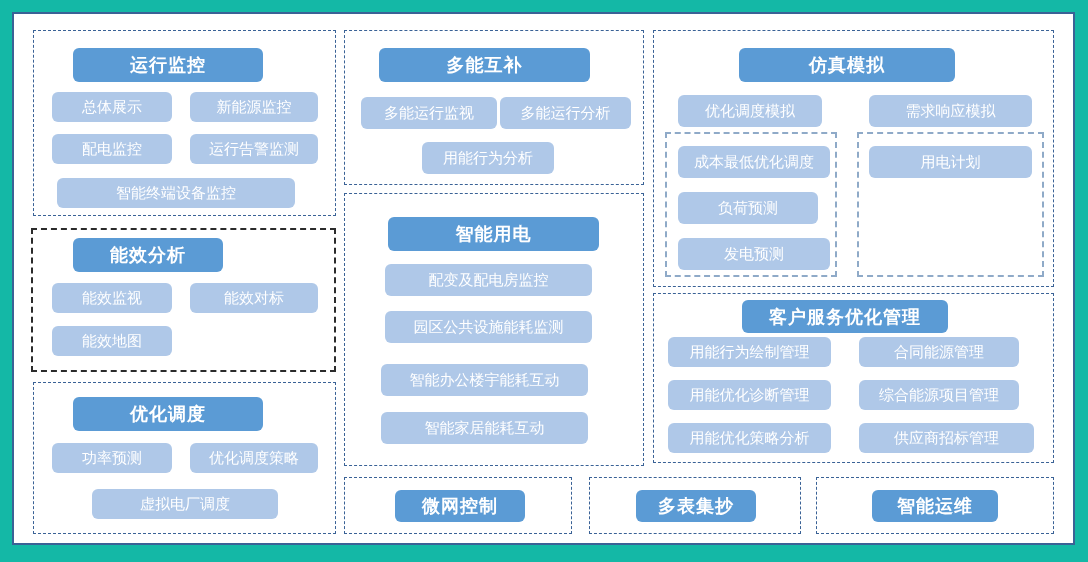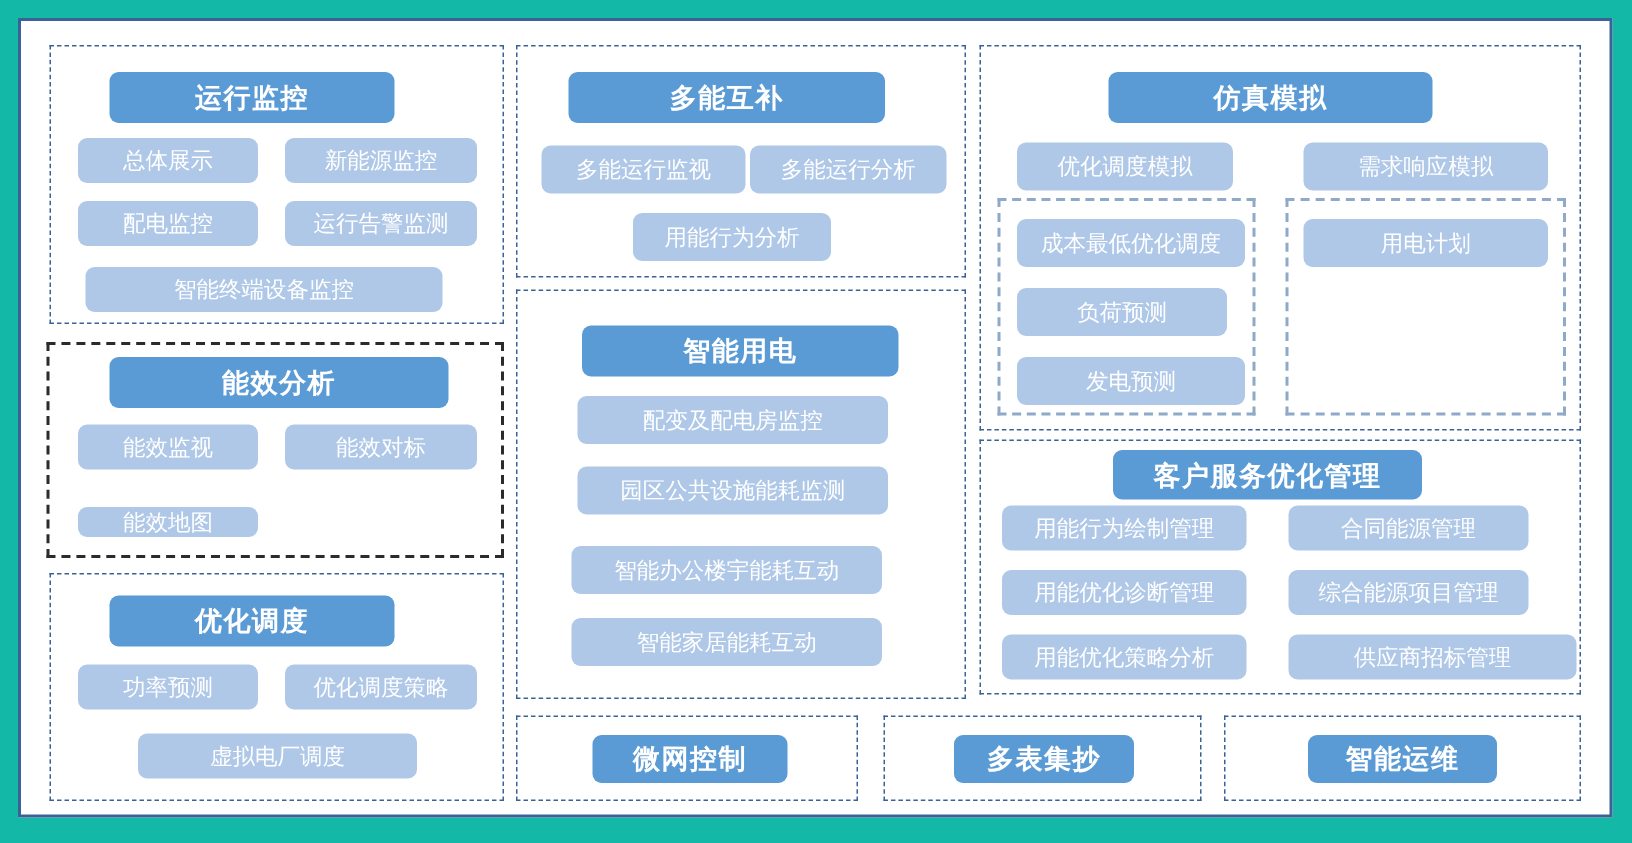--- a/index.html
+++ b/index.html
@@ -94,24 +94,24 @@
 
   <div class="section" style="left:33px; top:30px; width:303px; height:186px;"></div>
   <div class="hdr fs18" style="left:73px; top:48px; width:190px; height:34px;">运行监控</div>
   <div class="item fs15" style="left:52px; top:92px; width:120px; height:30px;">总体展示</div>
   <div class="item fs15" style="left:190px; top:92px; width:128px; height:30px;">新能源监控</div>
   <div class="item fs15" style="left:52px; top:134px; width:120px; height:30px;">配电监控</div>
   <div class="item fs15" style="left:190px; top:134px; width:128px; height:30px;">运行告警监测</div>
   <div class="item fs15" style="left:57px; top:178px; width:238px; height:30px;">智能终端设备监控</div>
 
   <div class="section dark-border" style="left:31px; top:228px; width:305px; height:144px;"></div>
-  <div class="hdr fs18" style="left:73px; top:238px; width:226px; height:34px;">能效分析</div>
+  <div class="hdr fs18" style="left:73px; top:238px; width:150px; height:34px;">能效分析</div>
   <div class="item fs15" style="left:52px; top:283px; width:120px; height:30px;">能效监视</div>
   <div class="item fs15" style="left:190px; top:283px; width:128px; height:30px;">能效对标</div>
-  <div class="item fs15" style="left:52px; top:338px; width:120px; height:20px;">能效地图</div>
+  <div class="item fs15" style="left:52px; top:326px; width:120px; height:30px;">能效地图</div>
 
   <div class="section" style="left:33px; top:382px; width:303px; height:152px;"></div>
   <div class="hdr fs18" style="left:73px; top:397px; width:190px; height:34px;">优化调度</div>
   <div class="item fs15" style="left:52px; top:443px; width:120px; height:30px;">功率预测</div>
   <div class="item fs15" style="left:190px; top:443px; width:128px; height:30px;">优化调度策略</div>
   <div class="item fs15" style="left:92px; top:489px; width:186px; height:30px;">虚拟电厂调度</div>
 
   <div class="section" style="left:344px; top:30px; width:300px; height:155px;"></div>
   <div class="hdr fs18" style="left:379px; top:48px; width:211px; height:34px;">多能互补</div>
   <div class="item fs15" style="left:361px; top:97px; width:136px; height:32px;">多能运行监视</div>
@@ -138,21 +138,21 @@
   <div class="subgroup" style="left:857px; top:132px; width:187px; height:145px;"></div>
   <div class="item fs15" style="left:869px; top:146px; width:163px; height:32px;">用电计划</div>
 
   <div class="section" style="left:653px; top:293px; width:401px; height:170px;"></div>
   <div class="hdr fs18" style="left:742px; top:300px; width:206px; height:33px;">客户服务优化管理</div>
   <div class="item fs15" style="left:668px; top:337px; width:163px; height:30px;">用能行为绘制管理</div>
   <div class="item fs15" style="left:859px; top:337px; width:160px; height:30px;">合同能源管理</div>
   <div class="item fs15" style="left:668px; top:380px; width:163px; height:30px;">用能优化诊断管理</div>
   <div class="item fs15" style="left:859px; top:380px; width:160px; height:30px;">综合能源项目管理</div>
   <div class="item fs15" style="left:668px; top:423px; width:163px; height:30px;">用能优化策略分析</div>
-  <div class="item fs15" style="left:859px; top:423px; width:192px; height:30px;">供应商招标管理</div>
+  <div class="item fs15" style="left:859px; top:423px; width:175px; height:30px;">供应商招标管理</div>
 
   <div class="section" style="left:344px; top:477px; width:228px; height:57px;"></div>
   <div class="hdr fs18" style="left:395px; top:490px; width:130px; height:32px;">微网控制</div>
 
   <div class="section" style="left:589px; top:477px; width:212px; height:57px;"></div>
   <div class="hdr fs18" style="left:636px; top:490px; width:120px; height:32px;">多表集抄</div>
 
   <div class="section" style="left:816px; top:477px; width:238px; height:57px;"></div>
   <div class="hdr fs18" style="left:872px; top:490px; width:126px; height:32px;">智能运维</div>
 

